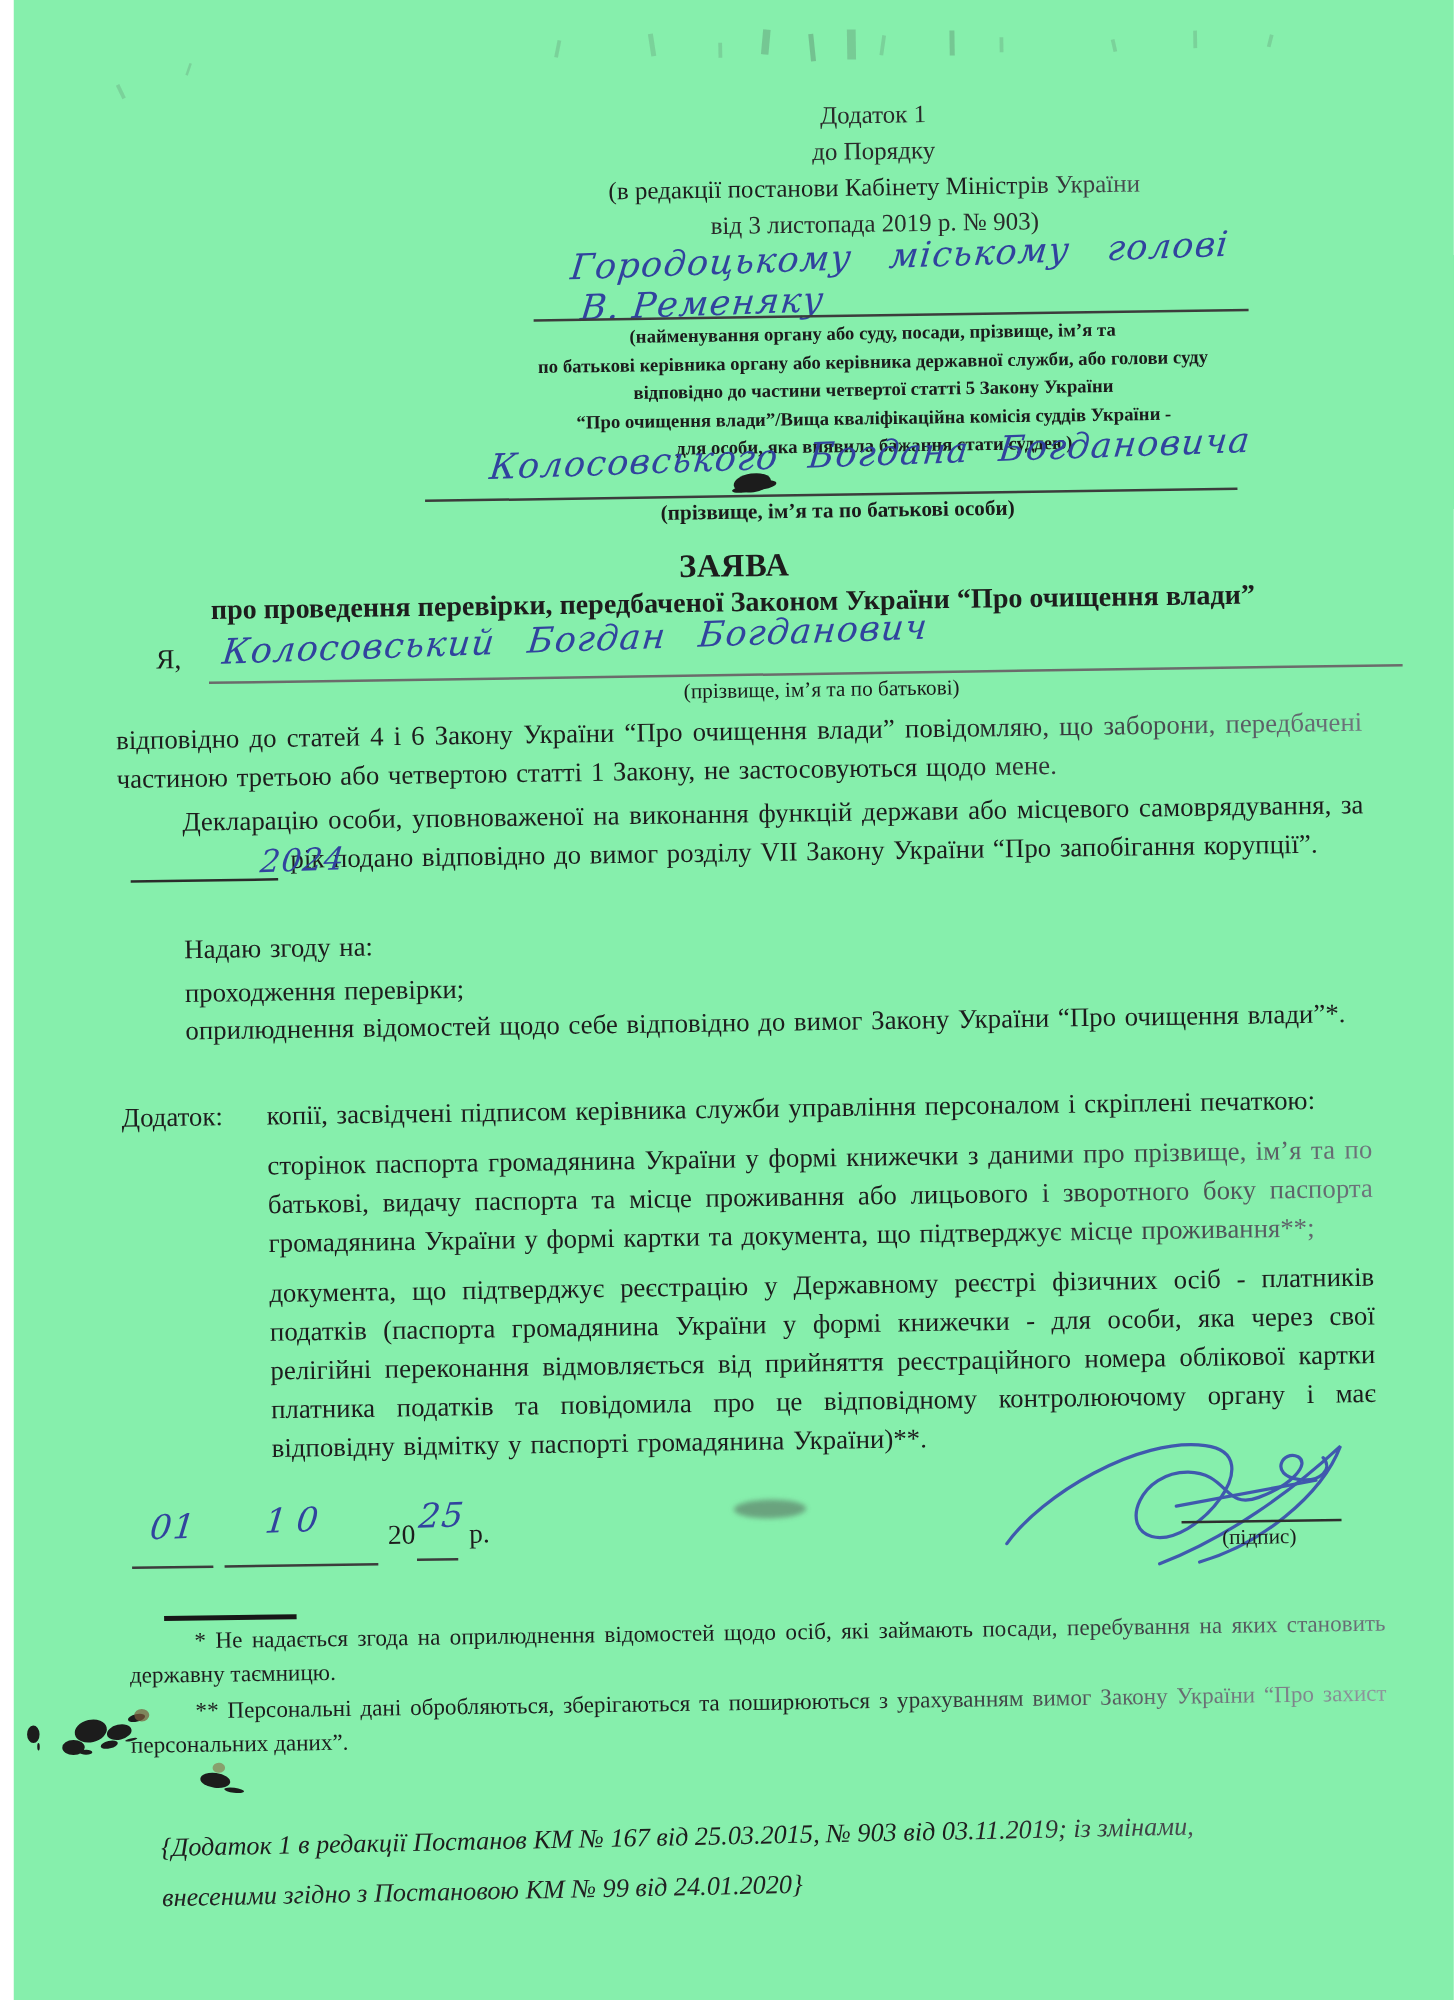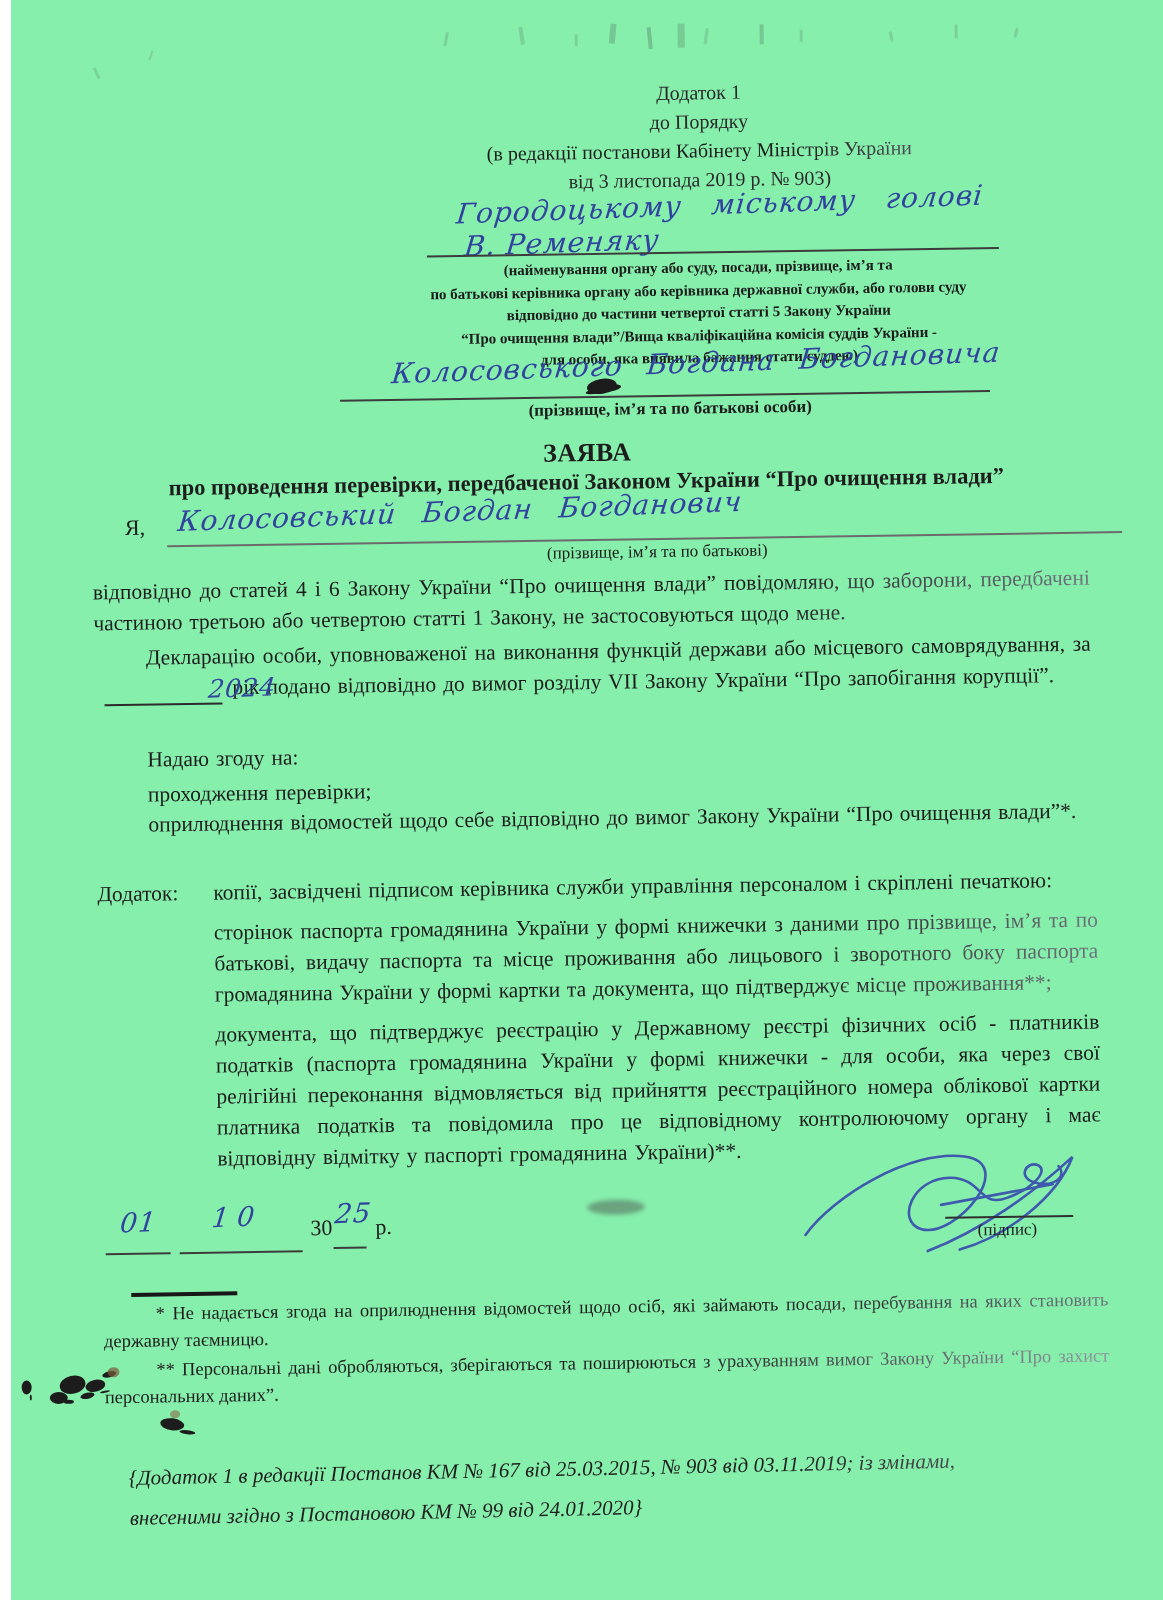--- a/index.html
+++ b/index.html
@@ -123,21 +123,21 @@
     <div class="smudge" style="left:570px;top:1200px;width:58px;height:15px;"></div>
 
     <div class="abs" style="left:103px;top:1200px;">
       <span class="hand" style="font-size:27px;">01</span>
     </div>
     <div class="abs rule" style="left:88px;top:1246px;width:65px;"></div>
     <div class="abs" style="left:195px;top:1196px;">
       <span class="hand" style="font-size:27px;letter-spacing:8px;">10</span>
     </div>
     <div class="abs rule" style="left:162px;top:1246px;width:123px;"></div>
-    <div class="abs print" style="left:293px;top:1211px;font-size:22px;">30</div>
+    <div class="abs print" style="left:293px;top:1211px;font-size:22px;">20</div>
     <div class="abs" style="left:318px;top:1194px;">
       <span class="hand" style="font-size:27px;">25</span>
     </div>
     <div class="abs rule" style="left:316px;top:1243px;width:33px;"></div>
     <div class="abs print" style="left:358px;top:1211px;font-size:22px;">р.</div>
 
     <svg class="abs" style="left:778px;top:1138px;" width="290" height="125" viewBox="0 0 290 125">
       <g fill="none" stroke="#3a4cae" stroke-width="2.6" stroke-linecap="round" opacity="0.92">
         <path d="M10 100 C38 62 116 16 170 24 C224 32 160 106 126 96 C100 88 118 44 156 45 C188 46 184 76 212 66 C238 57 254 40 244 34 C232 28 220 48 244 52 C262 55 272 44 264 35"></path>
         <path d="M132 118 C186 98 238 62 278 26 C262 66 212 104 164 117"></path>

